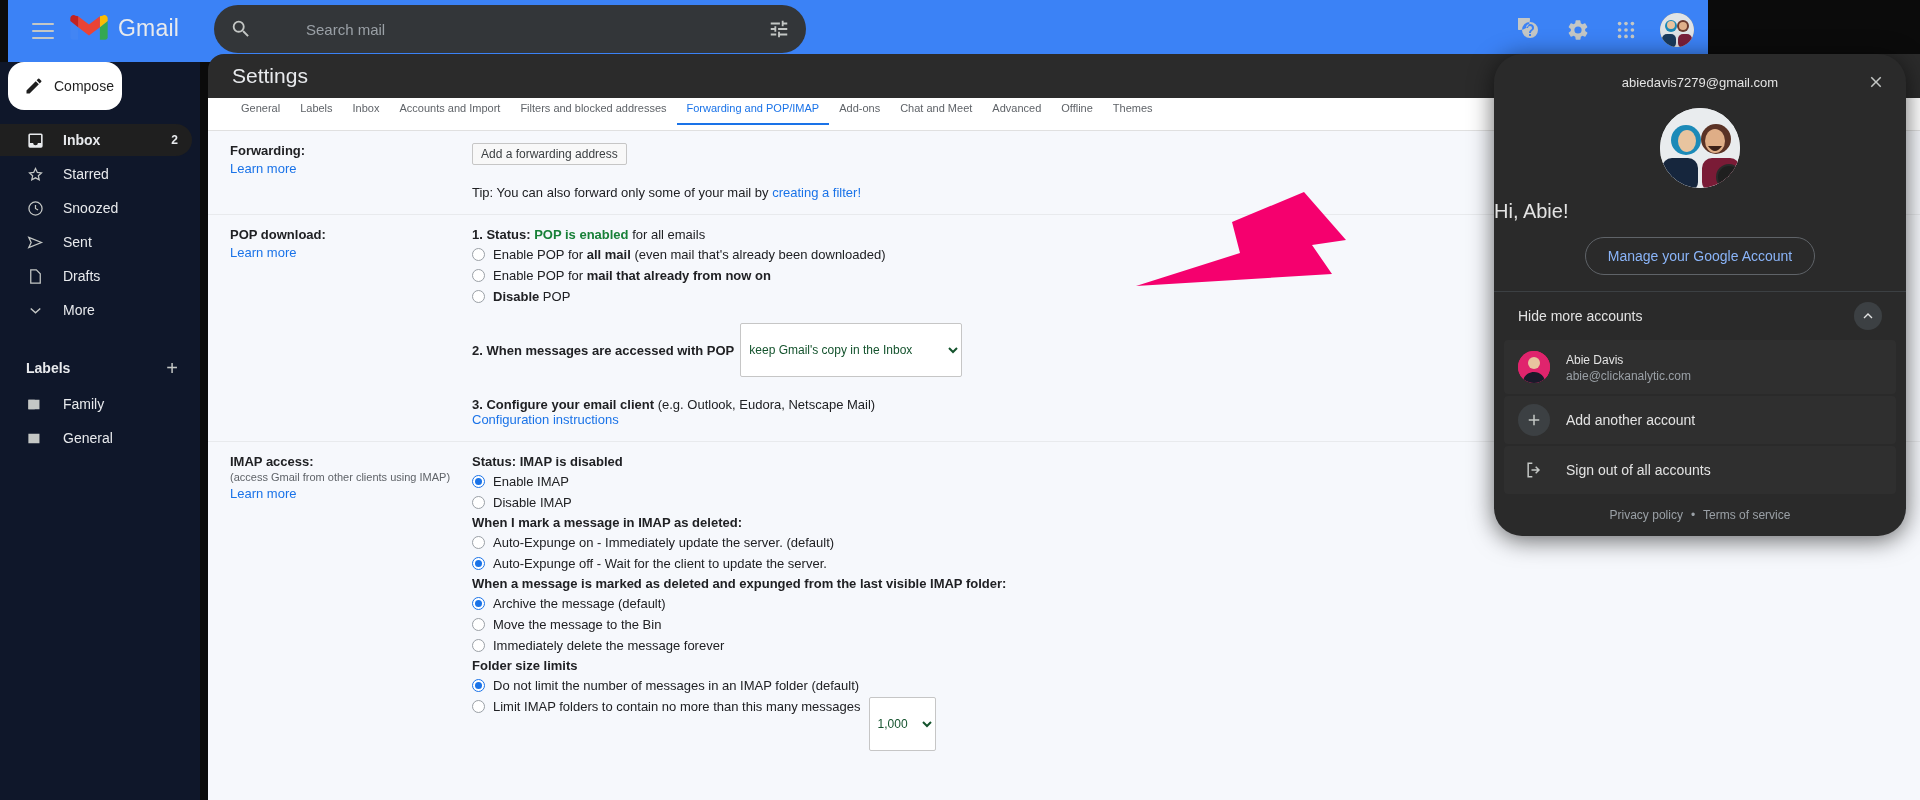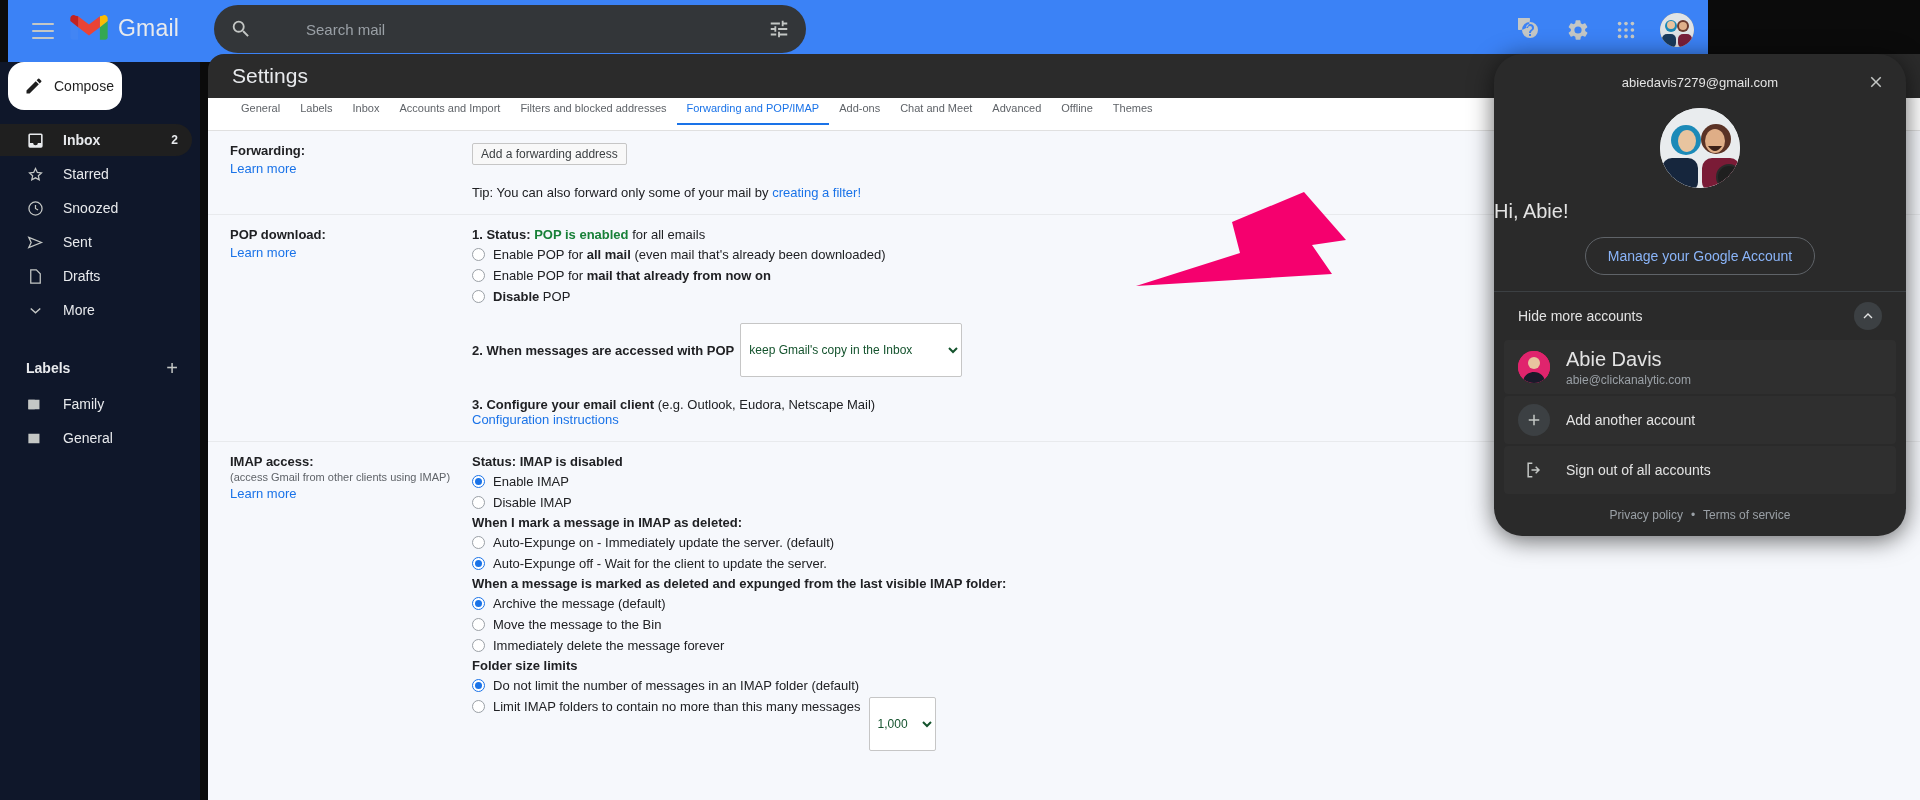--- a/index.html
+++ b/index.html
@@ -103,21 +103,21 @@
                  border:1px solid #5f6368; border-radius:20px; height:38px; padding:0 22px;
                  font-size:14px; cursor:pointer; font-family:"Liberation Sans",sans-serif; }
   .acct-sep { height:1px; background:#3c4043; margin:16px 0 0 0; }
   .acct-list { padding:0 10px; }
   .acct-item { height:48px; display:flex; align-items:center; gap:16px; padding:0 14px;
                color:#e3e3e3; font-size:14px; cursor:pointer; position:relative; }
   .acct-item.card { background:#2f2f2f; border-radius:4px; margin-bottom:2px; height:54px; }
   .acct-item .chev { position:absolute; right:14px; width:28px; height:28px; border-radius:50%;
                      background:#3c4043; display:flex; align-items:center; justify-content:center; }
   .mini-av { width:32px; height:32px; border-radius:50%; overflow:hidden; background:#e91e63; position:relative;}
-  .acct-name { font-size:20px; color:#e3e3e3; }
+  .acct-name { font-size:12px; color:#e3e3e3; }
   .acct-sub { font-size:12px; color:#9aa0a6; margin-top:2px; }
   .circ { width:32px; height:32px; border-radius:50%; background:#3c4043; display:flex;
           align-items:center; justify-content:center; }
   .acct-foot { display:flex; align-items:center; justify-content:center; gap:8px;
                margin-top:14px; color:#9aa0a6; font-size:12px; }
   .acct-foot span { cursor:pointer; }
 
   
   .arrow { position:absolute; left:1136px; top:190px; pointer-events:none; }
 </style>

